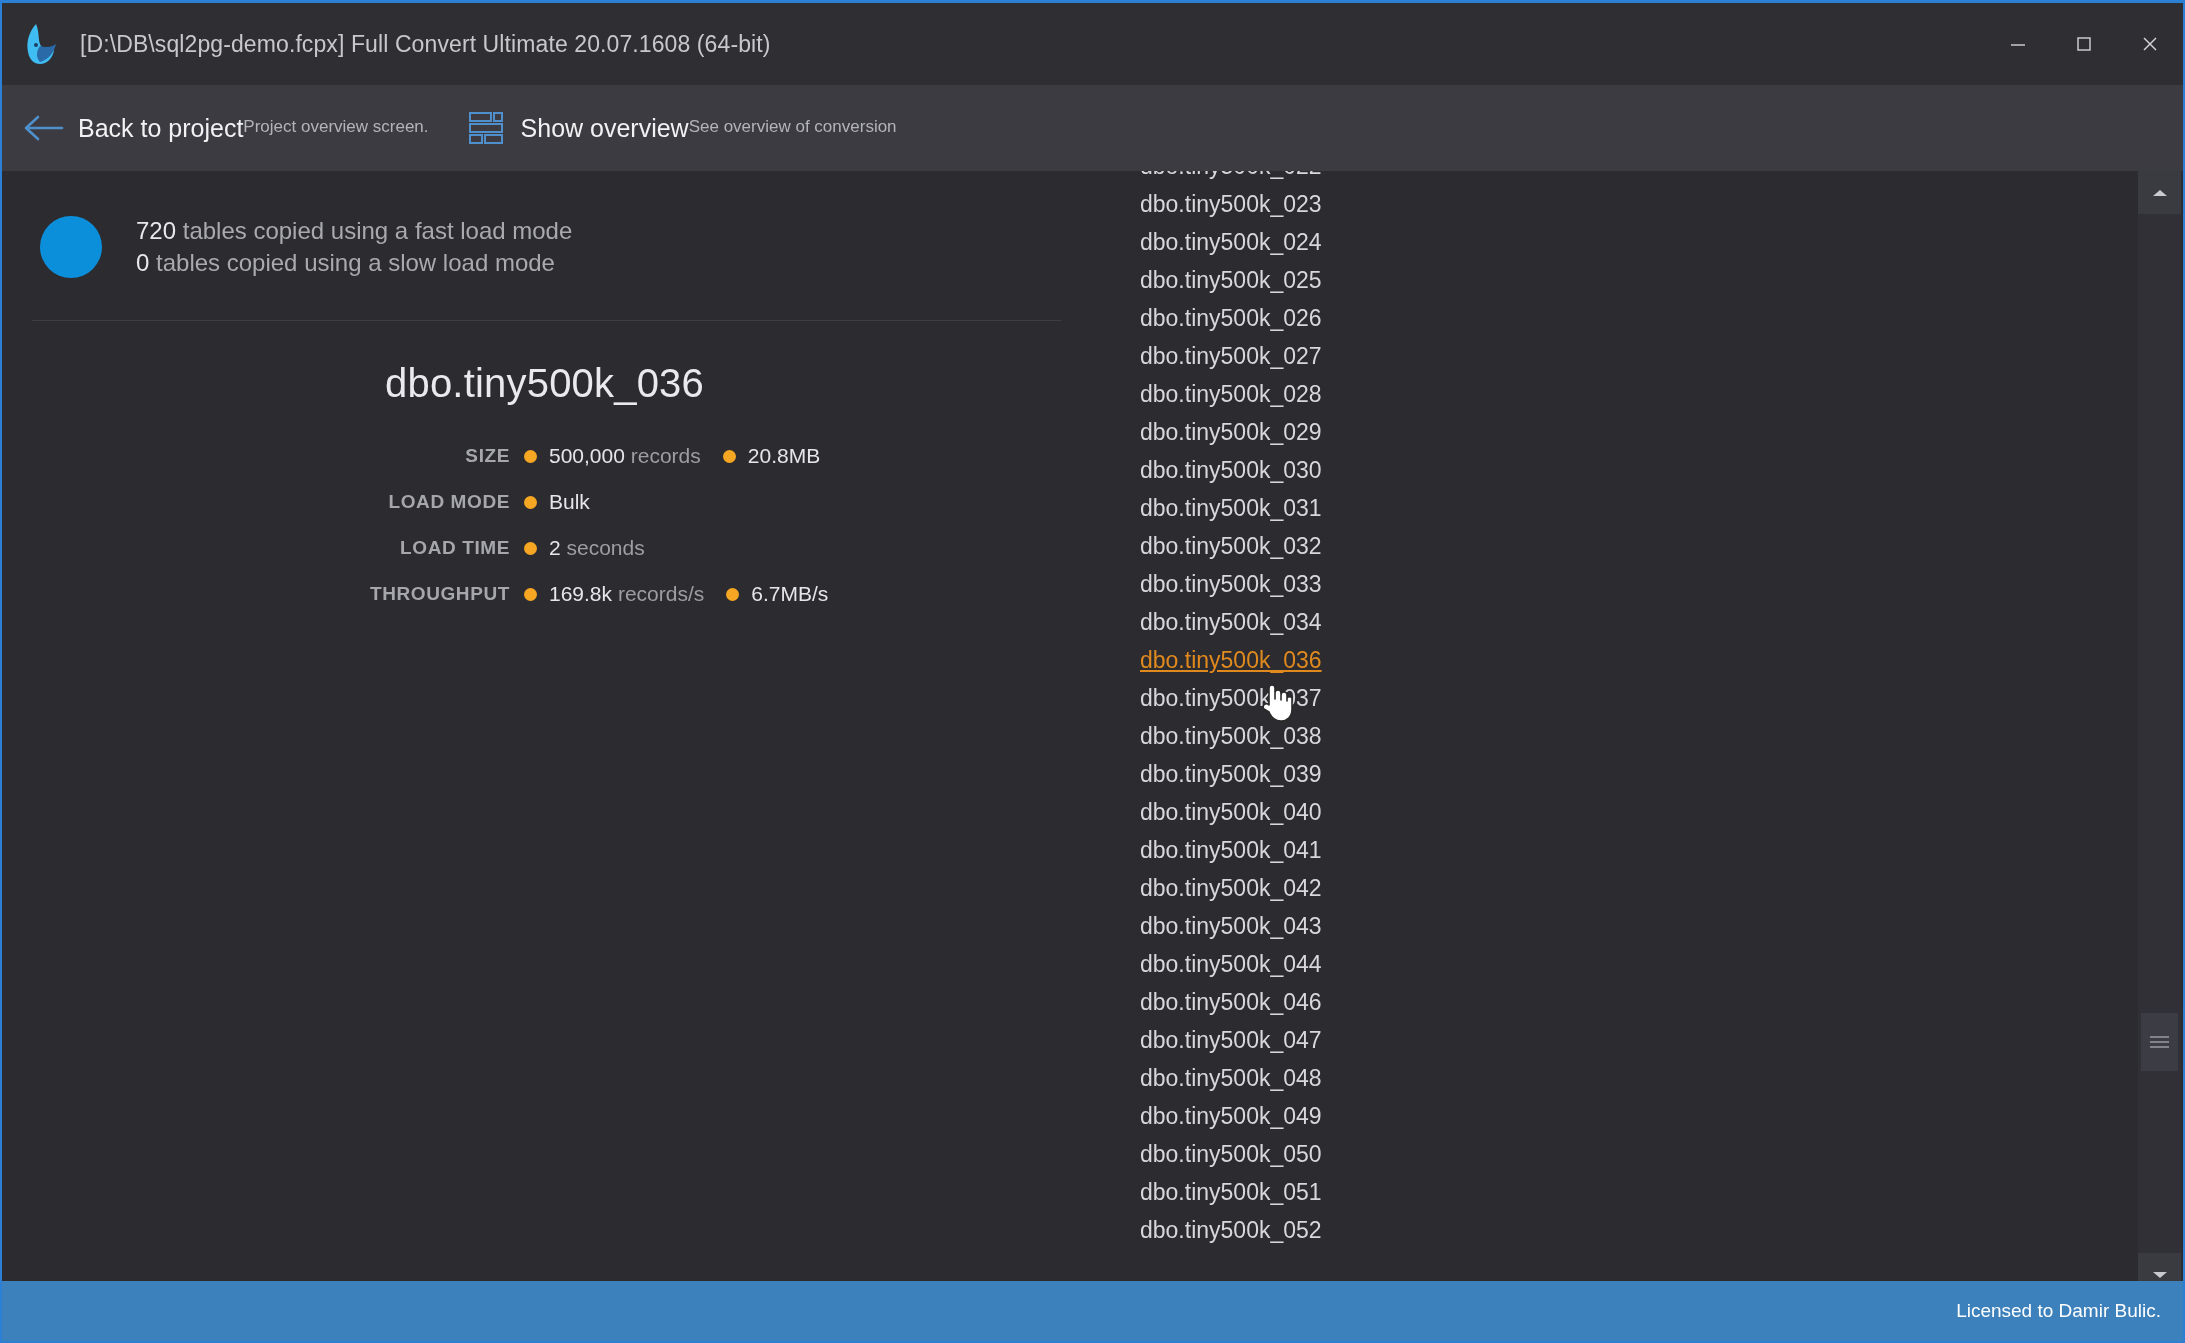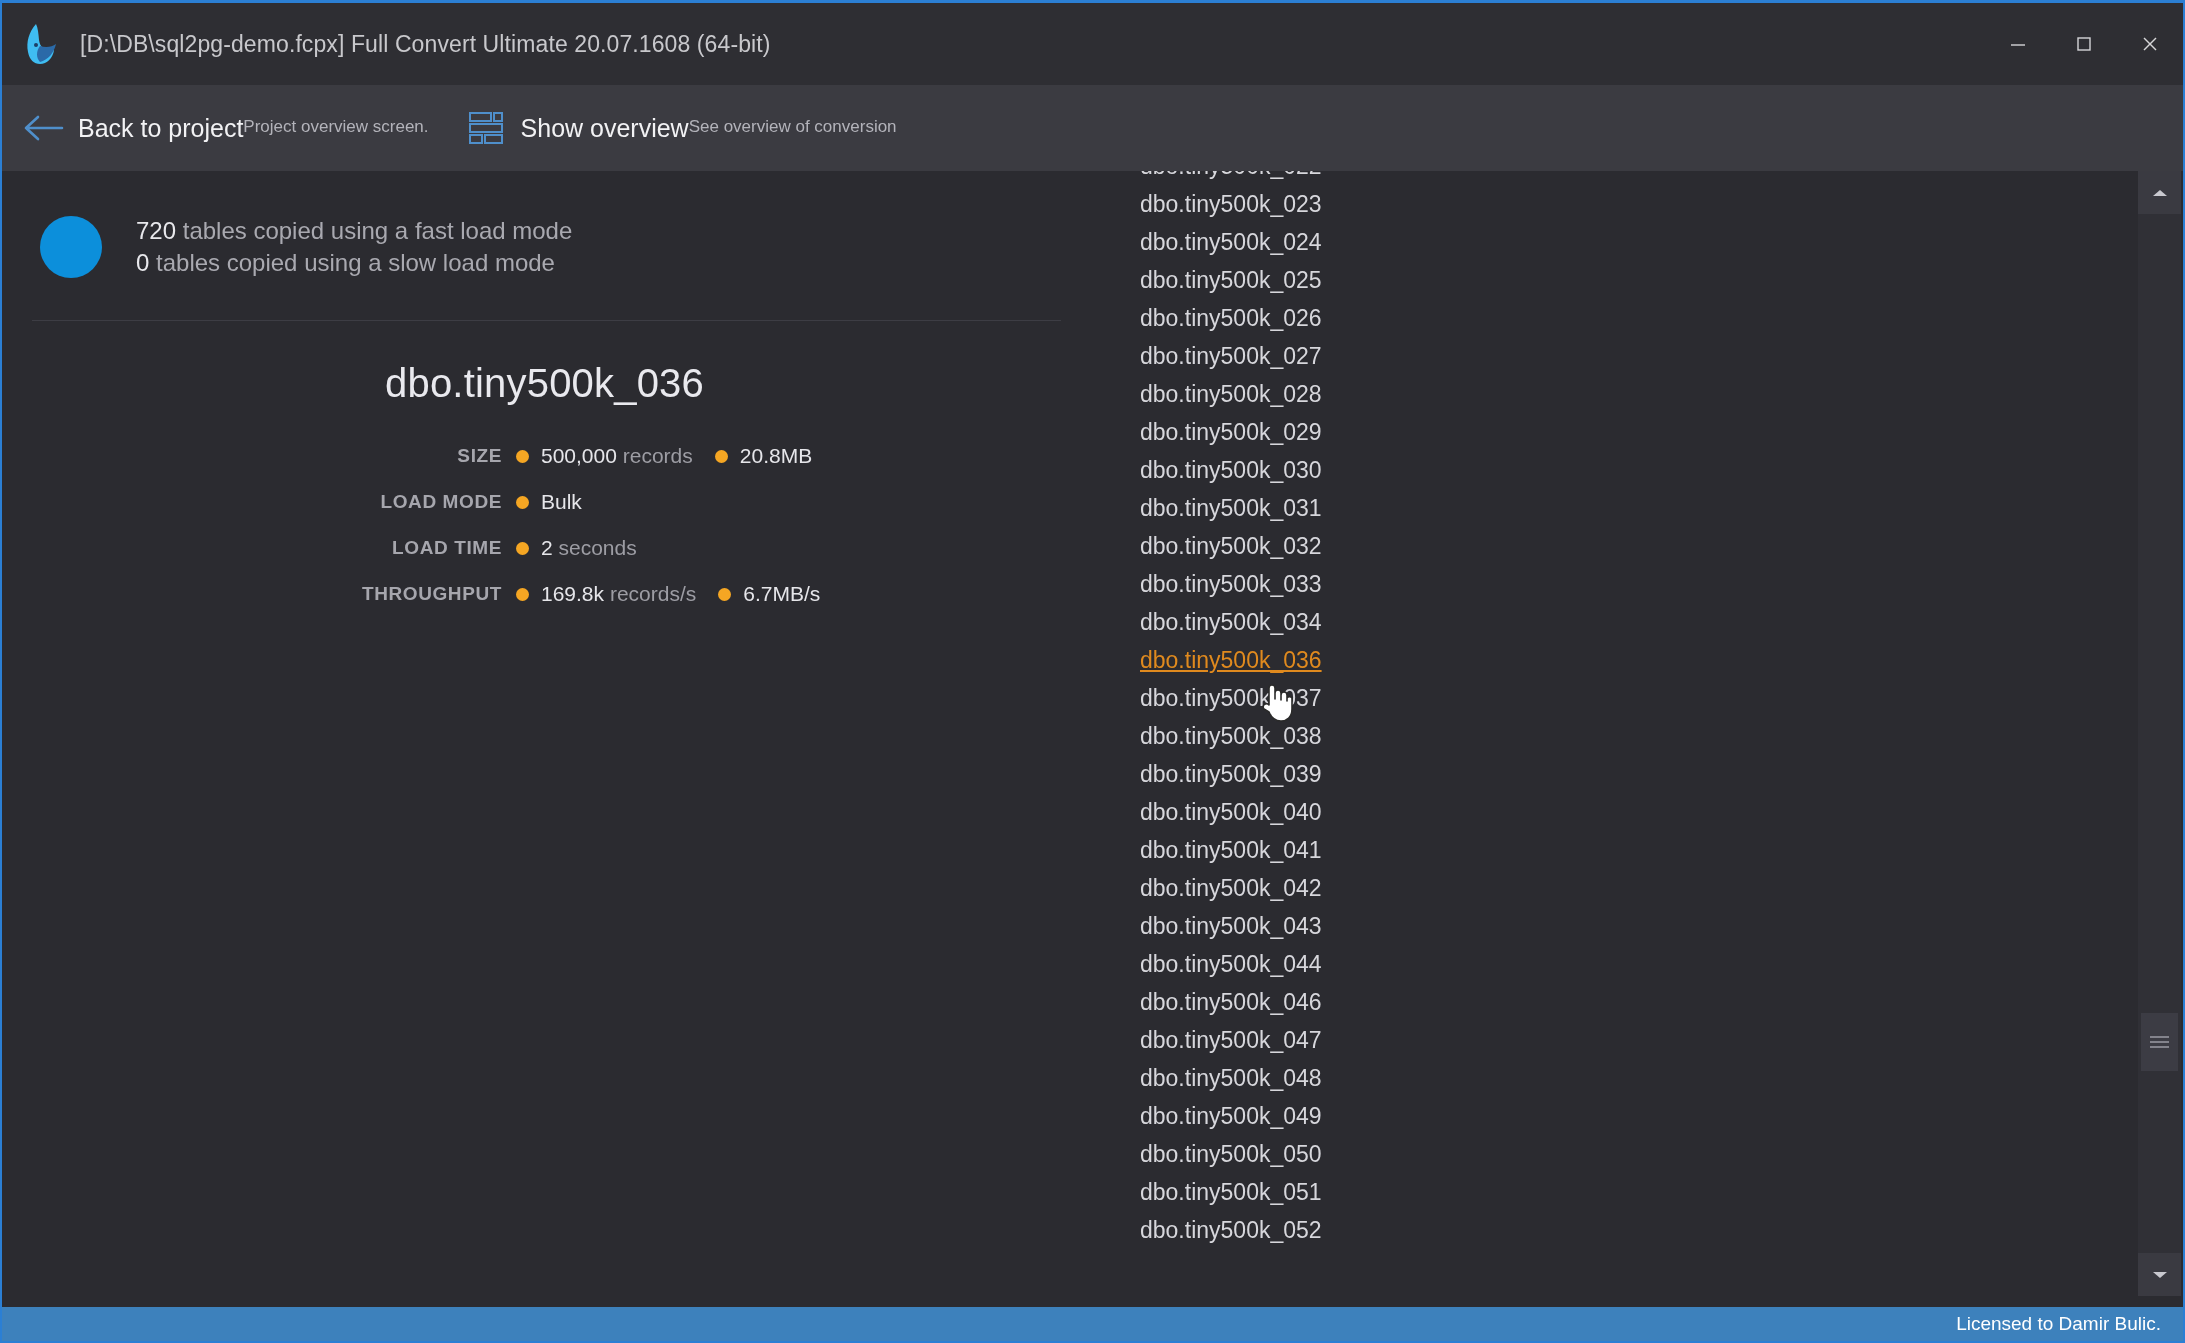--- a/index.html
+++ b/index.html
@@ -89,20 +89,21 @@
     text-align:center;
     font-size:40px;
     color:#e9e9ee;
     font-weight:400;
     letter-spacing:.2px;
   }
   .stats { margin-top:38px; }
   .stat-row {
     display:flex; align-items:center;
     margin-bottom:22px;
+    margin-left:8px;
   }
   .stat-label {
     width:500px; text-align:right;
     font-size:19px; font-weight:bold;
     color:#a6a6ad; letter-spacing:.6px;
     flex:none;
   }
   .stat-values { display:flex; align-items:center; margin-left:14px; }
   .dot {
     width:13px; height:13px; border-radius:50%;
@@ -149,21 +150,21 @@
     position:absolute; left:3px; width:37px;
     top:842px; height:58px;
     background:#3c3c44;
     display:flex; align-items:center; justify-content:center;
   }
   .grip { width:19px; }
   .grip i { display:block; height:2px; background:#83838c; margin:3px 0; }
 
   
   .statusbar {
-    position:absolute; left:0; right:0; bottom:0; height:34px;
+    position:absolute; left:0; right:0; bottom:0; height:60px;
     background:#3d81bc;
     display:flex; align-items:center; justify-content:flex-end;
   }
   .status-text {
     font-size:19px; color:#ffffff;
     margin-right:22px; white-space:nowrap;
   }
 
   
   .cursor { position:absolute; left:1258px; top:676px; pointer-events:none; }

